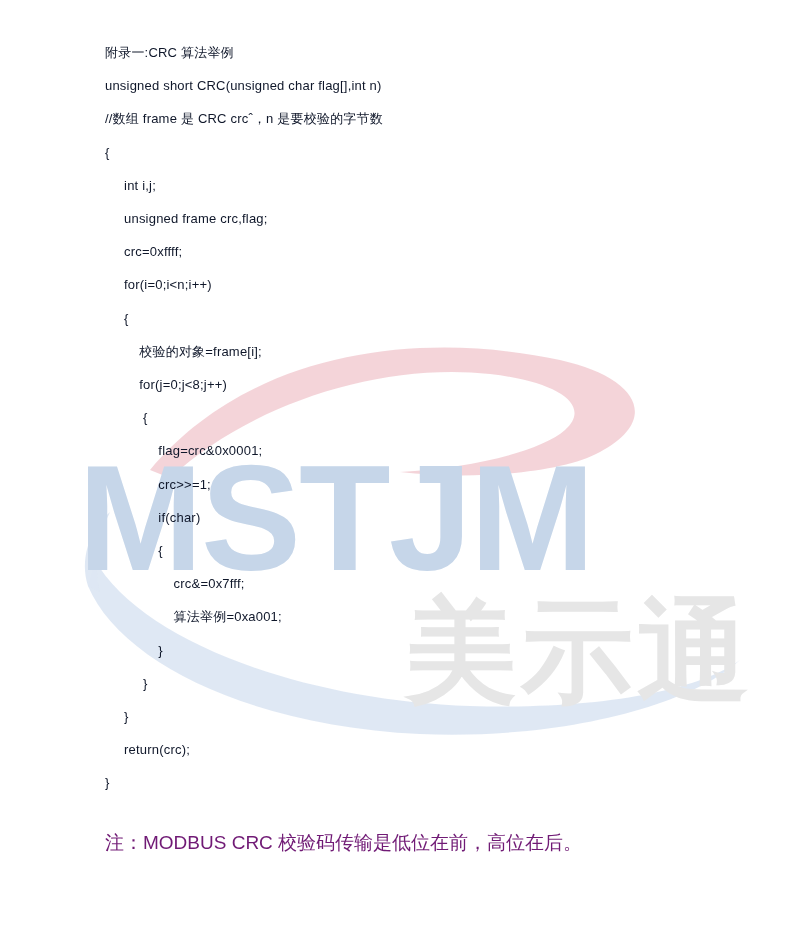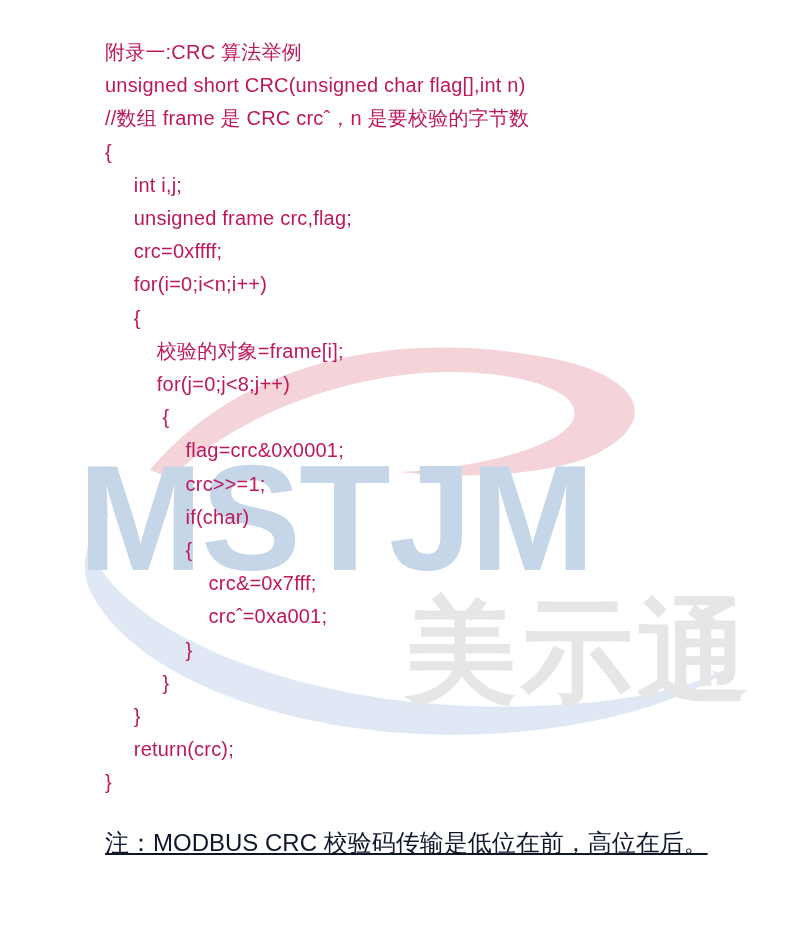--- a/index.html
+++ b/index.html
@@ -33,33 +33,32 @@
   }
 
   
   .doc {
     position: relative;
     z-index: 2;
     padding: 36px 40px 0 105px;
     box-sizing: border-box;
   }
   .line {
-    font-size: 20px;
+    font-size: 13px;
     line-height: 33.2px;
     white-space: pre;
     letter-spacing: 0.2px;
-    color: #be185d;
+    color: #0f172a;
   }
   .note {
-    font-size: 24px;
+    font-size: 19px;
     line-height: 33.2px;
     white-space: pre;
-    color: #0f172a;
+    color: #701a75;
     margin-top: 26px;
-    text-decoration: underline;
   }
 </style>
 </head>
 <body>
 
 <div class="page">
 
   <svg class="watermark" viewBox="0 0 790 933" xmlns="http://www.w3.org/2000/svg">
 
     <path d="M150 470 C 250 350, 420 330, 560 360 C 640 378, 660 420, 600 452 C 560 474, 470 480, 400 472 C 470 468, 540 452, 565 430 C 592 406, 560 382, 490 374 C 380 362, 250 404, 170 478 Z" fill="#f3d2d7" opacity="0.95"></path>
@@ -83,21 +82,21 @@
     <div class="line">     for(i=0;i&lt;n;i++)</div>
     <div class="line">     {</div>
     <div class="line">         校验的对象=frame[i];</div>
     <div class="line">         for(j=0;j&lt;8;j++)</div>
     <div class="line">          {</div>
     <div class="line">              flag=crc&amp;0x0001;</div>
     <div class="line">              crc&gt;&gt;=1;</div>
     <div class="line">              if(char)</div>
     <div class="line">              {</div>
     <div class="line">                  crc&amp;=0x7fff;</div>
-    <div class="line">                  crcˆ=0xa001;</div>
+    <div class="line">                  算法举例=0xa001;</div>
     <div class="line">              }</div>
     <div class="line">          }</div>
     <div class="line">     }</div>
     <div class="line">     return(crc);</div>
     <div class="line">}</div>
 
     <div class="note">注：MODBUS CRC 校验码传输是低位在前，高位在后。</div>
   </div>
 </div>
 

